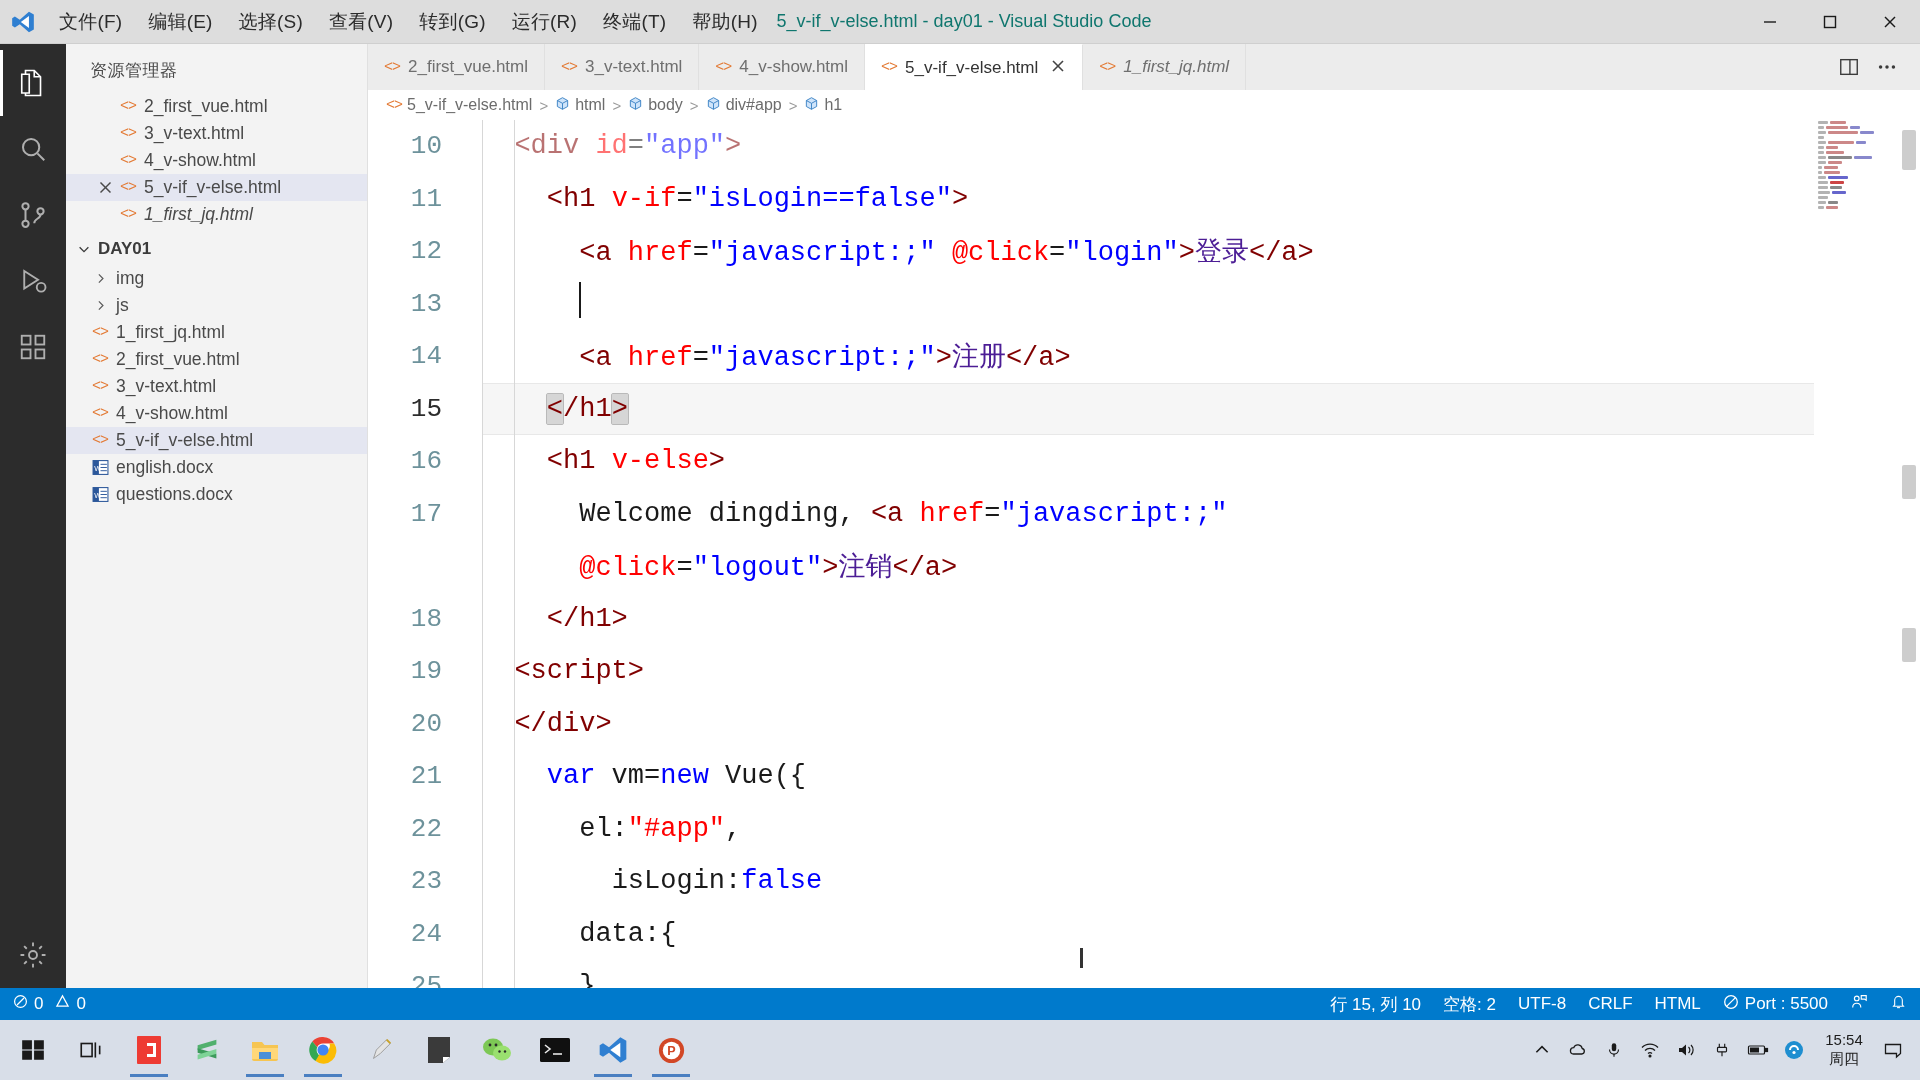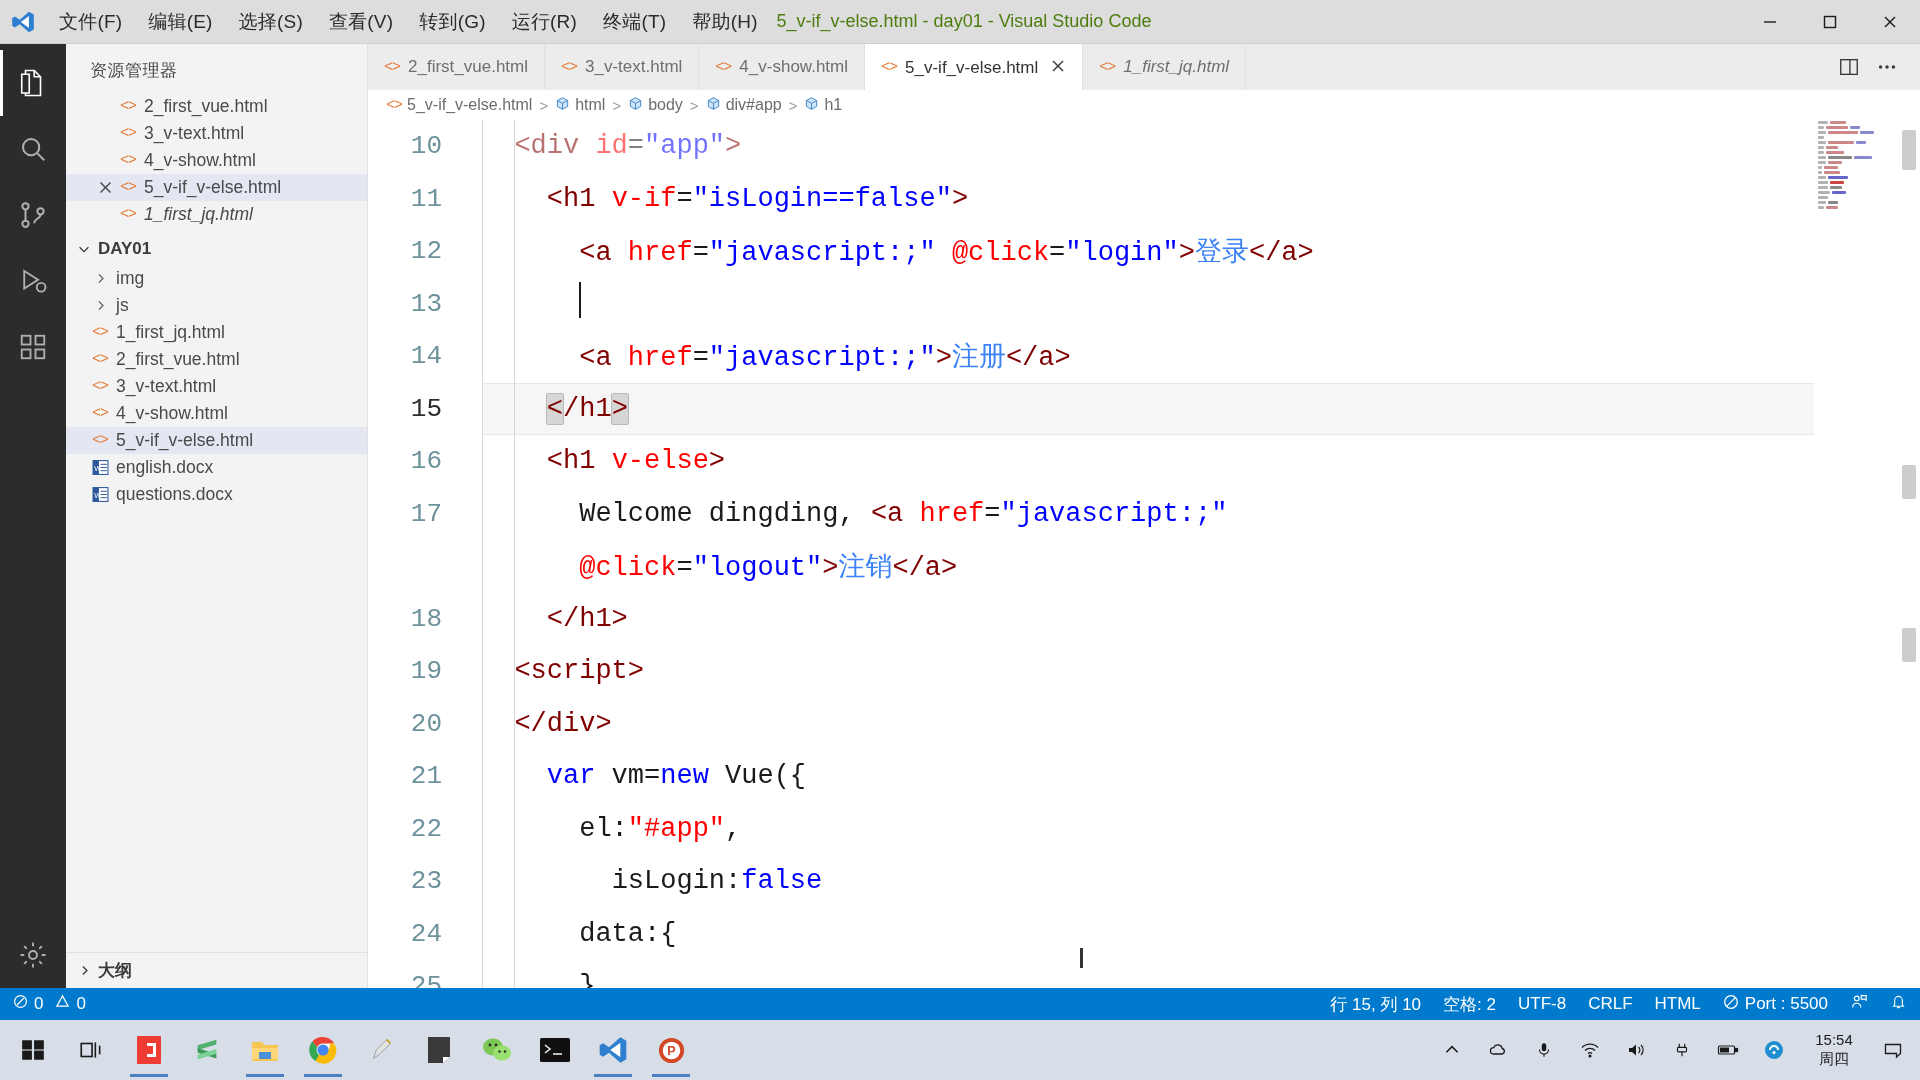--- a/index.html
+++ b/index.html
@@ -17,21 +17,21 @@
     flex: 0 0 44px; position: relative; border-bottom: 1px solid #cfcfcf;
   }
   .vsc-logo { width: 46px; height: 44px; display: flex; align-items: center; justify-content: center; }
   .menu { display: flex; align-items: center; gap: 0px; }
   .menu-item {
     font-size: 19px; color: #2b2b2b; padding: 4px 13px; cursor: default;
     white-space: nowrap; letter-spacing: .2px;
   }
   .win-title {
     position: absolute; left: 8px; right: 0; text-align: center;
-    font-size: 18px; color: #4d7c0f; pointer-events: none;
+    font-size: 18px; color: #0f766e; pointer-events: none;
   }
   .win-ctl { margin-left: auto; display: flex; height: 44px; z-index: 3; }
   .win-btn { width: 60px; height: 44px; display: flex; align-items: center; justify-content: center; }
   .win-btn svg { display:block; }
 
   
   .body-row { flex: 1 1 auto; display: flex; min-height: 0; }
 
   
   .activitybar {
@@ -113,21 +113,21 @@
     padding-left: 24px;
   }
   .cl { height: 52.5px; line-height: 52.5px; white-space: pre; position: relative; }
   .cl.hl { background: #f6f6f6; box-shadow: inset 0 1px 0 #e8e8e8, inset 0 -1px 0 #e8e8e8; }
   .tok-tag { color: #800000; }
   .tok-punct { color: #1a1a1a; }
   .tok-attr { color: #ff0000; }
   .tok-str { color: #0000ff; }
   .tok-kw { color: #0000ff; }
   .tok-plain { color: #1a1a1a; }
-  .tok-cjk { color: #3b82f6; font-family: "Liberation Sans", sans-serif; }
+  .tok-cjk { color: #4c1d95; font-family: "Liberation Sans", sans-serif; }
   .indent-guide {
     position: absolute; top: 0; bottom: 0; width: 1px; background: #d7d7d7;
   }
   .caret {
     display: inline-block; width: 2px; height: 36px; background: #1a1a1a;
     vertical-align: -7px;
   }
   .bracket-hl {
     background: #d6d6d6; outline: 1px solid #b9b9b9; border-radius: 1px;
   }
@@ -160,21 +160,21 @@
     height: 60px; flex: 0 0 60px; background: #d8dee8; display: flex; align-items: center; padding: 0 4px;
     position: relative;
   }
   .tb-icon {
     width: 58px; height: 56px; display: flex; align-items: center; justify-content: center;
     position: relative;
   }
   .tb-icon.running::after {
     content: ""; position: absolute; bottom: 1px; left: 10px; right: 10px; height: 3px; background: #4a7fc1;
   }
-  .tray { margin-left: auto; display: flex; align-items: center; gap: 10px; padding-right: 6px; }
+  .tray { margin-left: auto; display: flex; align-items: center; gap: 0; padding-right: 6px; }
   .tray-ico { width: 36px; height: 56px; display: flex; align-items: center; justify-content: center; }
   .clock { display: flex; flex-direction: column; align-items: center; justify-content: center;
            font-size: 15px; color: #1d1d1d; line-height: 1.25; padding: 0 10px; min-width: 64px; }
   .notif { width: 34px; height: 56px; display: flex; align-items: center; justify-content: center; }
 </style>
 </head>
 <body>
 
 <div id="app-root">
 
@@ -374,28 +374,20 @@
             <rect x="1" y="1.5" width="5.5" height="13" fill="#2b579a"></rect>
             <text x="2" y="11" font-size="7" fill="#ffffff" font-family="Liberation Sans, sans-serif">W</text>
             <line x1="8" y1="5" x2="14" y2="5" stroke="#2b579a" stroke-width="0.9"></line>
             <line x1="8" y1="8" x2="14" y2="8" stroke="#2b579a" stroke-width="0.9"></line>
             <line x1="8" y1="11" x2="14" y2="11" stroke="#2b579a" stroke-width="0.9"></line>
           </svg>
         </span>
         <span>questions.docx</span>
       </div>
 
-      <div class="outline-bar">
-        <span class="twisty">
-          <svg width="13" height="13" viewBox="0 0 16 16">
-              <path d="M6 3l5 5-5 5" fill="none" stroke="#3b3b3b" stroke-width="1.6"></path>
-            </svg>
-        </span>
-        <span>大纲</span>
-      </div>
     </div>
 
     <div class="editor-area">
 
       <div class="tabbar">
         <div class="tab">
           <span class="html-icon">&lt;&gt;</span>
           <span>2_first_vue.html</span>
         </div>
         <div class="tab">

